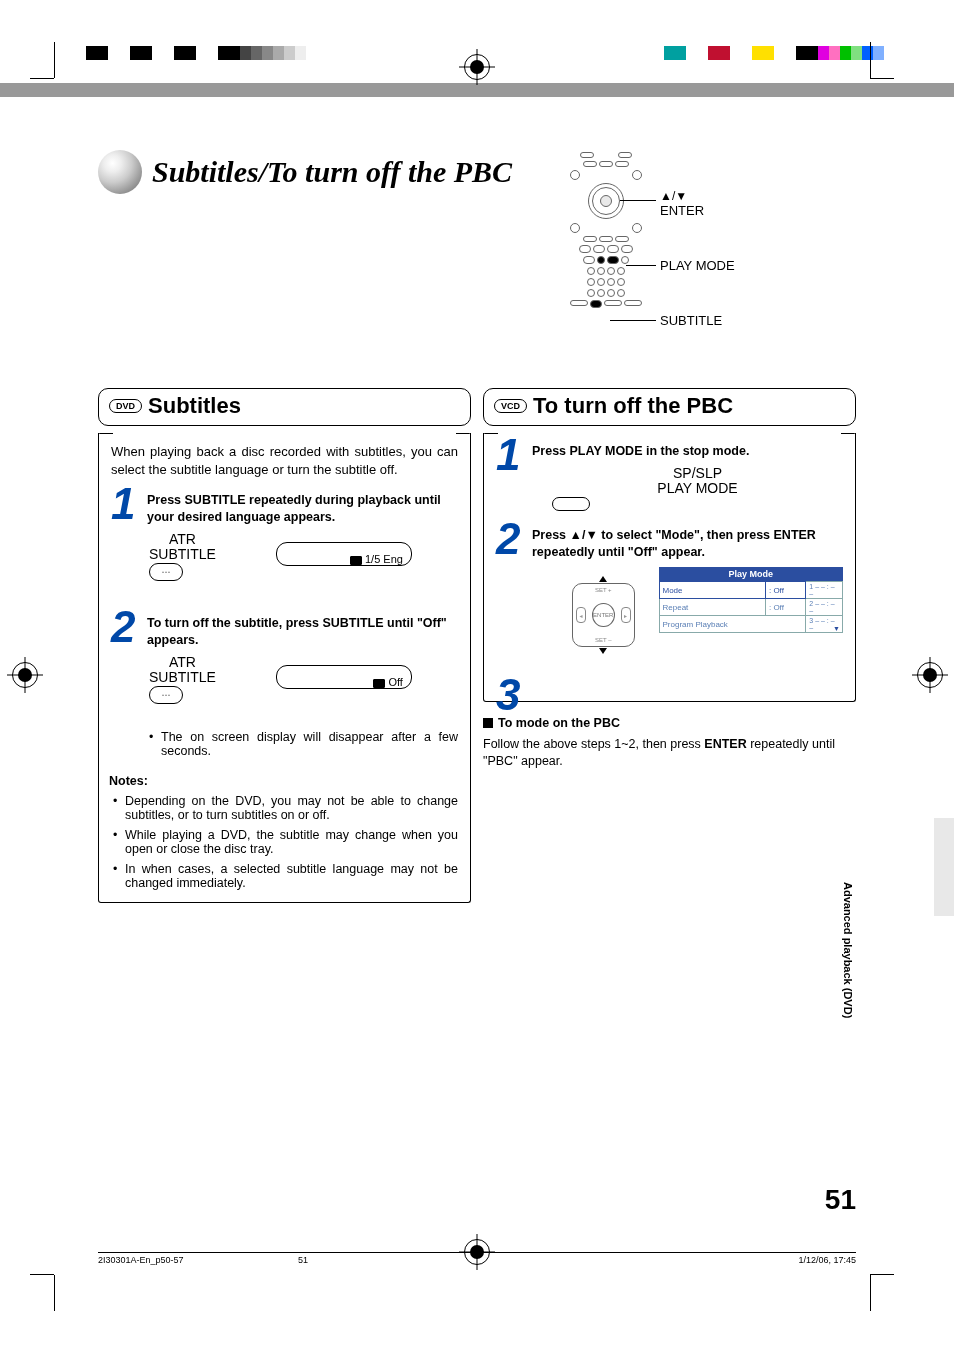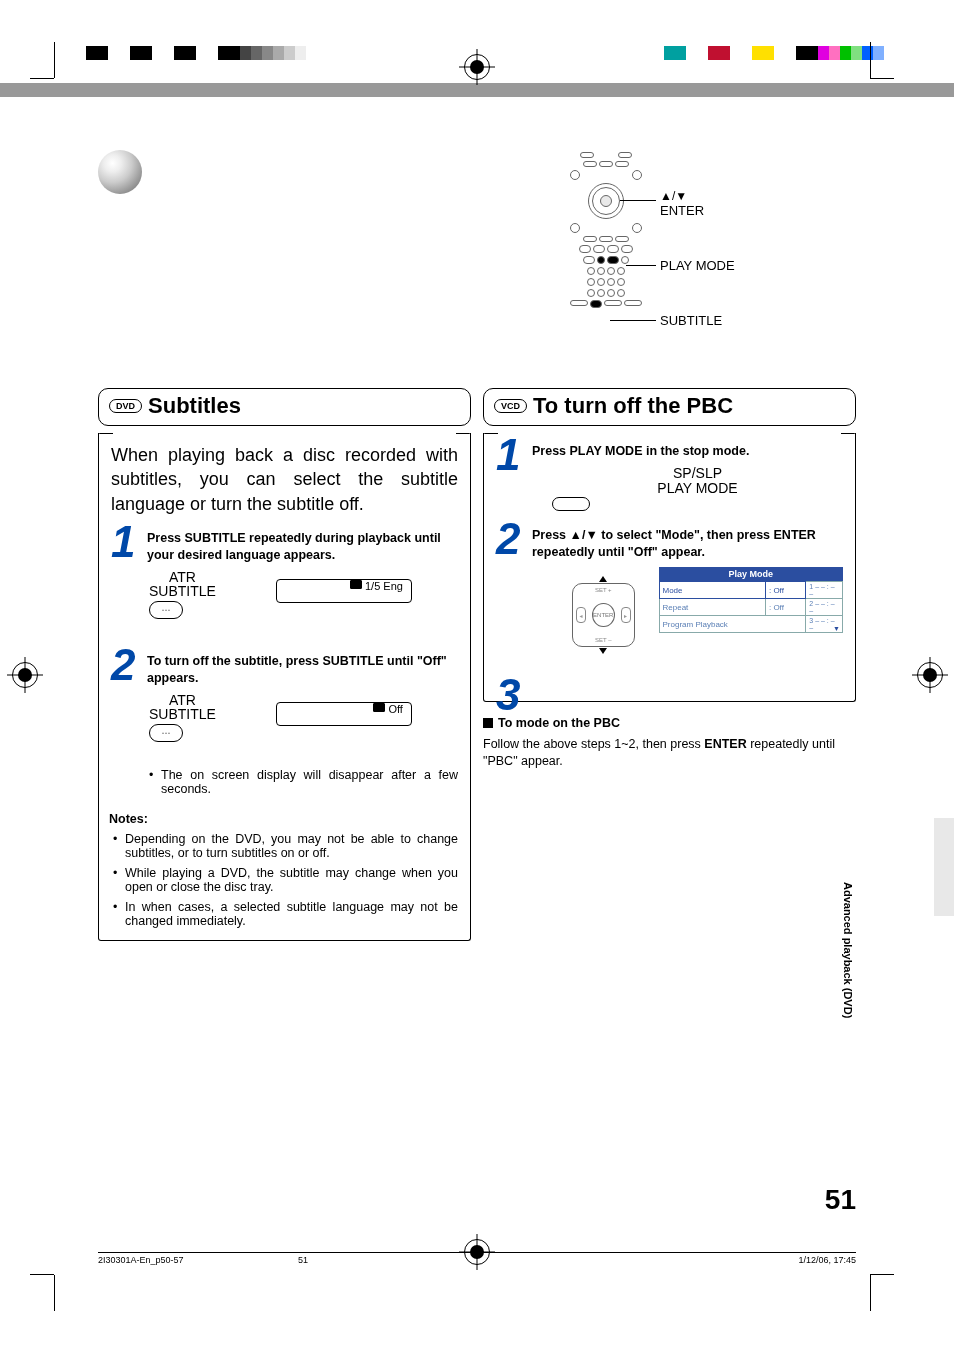--- a/index.html
+++ b/index.html
@@ -65,34 +65,34 @@
   .badge { display: inline-flex; align-items: center; justify-content: center; border: 1px solid #000; border-radius: 12px; font-size: 9px; font-weight: bold; padding: 0 6px; height: 14px; }
   .section-title { font-size: 22px; font-weight: bold; }
 
   
   .section-body { border: 1px solid #000; border-top: none; border-radius: 0 0 3px 3px; margin-top: -1px; padding: 10px 12px 12px 12px; position: relative; }
   .section-body::before { content: ""; position: absolute; top: 0; left: 12px; right: 12px; height: 1px; background: #fff; }
   .open-top-l, .open-top-r { position: absolute; top: 0; width: 14px; height: 1px; background: #000; }
   .open-top-l { left: 0; border-top-left-radius: 3px; }
   .open-top-r { right: 0; border-top-right-radius: 3px; }
 
-  .intro { font-size: 18px; line-height: 1.35; margin-bottom: 14px; text-align: justify; }
+  .intro { font-size: 13px; line-height: 1.35; margin-bottom: 14px; text-align: justify; }
 
   .step { position: relative; padding-left: 36px; margin-bottom: 16px; }
   .step-num { position: absolute; left: 0; top: -10px; font-family: Arial, sans-serif; font-size: 44px; font-weight: 900; font-style: italic; color: #0048a8; line-height: 1; }
   .step-text { font-size: 12.5px; font-weight: bold; line-height: 1.35; }
 
   .btn-illus { margin-top: 6px; margin-left: 2px; }
   .btn-illus .lbl { font-size: 14px; text-align: center; line-height: 1.05; }
   .btn-illus .shape { width: 34px; height: 18px; border: 1.5px solid #000; border-radius: 10px; display: flex; align-items: center; justify-content: center; margin-top: 2px; }
   .btn-illus .shape span { font-size: 9px; }
   .btn-illus-row { display: flex; align-items: center; gap: 60px; }
   .pill-btn { width: 38px; height: 14px; border: 1.5px solid #000; border-radius: 8px; margin-top: 2px; }
 
-  .osd { border: 1.5px solid #000; border-radius: 4px; width: 136px; height: 24px; display: flex; align-items: flex-start; justify-content: flex-end; padding: 0 8px; font-size: 11px; background: #fff; }
+  .osd { border: 1.5px solid #000; border-radius: 11px; width: 136px; height: 24px; display: flex; align-items: flex-end; justify-content: flex-end; padding: 0 8px; font-size: 11px; background: #fff; }
   .osd .icon { width: 12px; height: 9px; border: 1px solid #000; border-radius: 1px; margin-right: 3px; position: relative; background: #000;}
 
   .note-bullet { font-size: 12.5px; padding-left: 14px; position: relative; margin-top: 6px; text-align: justify; }
   .note-bullet::before { content: "•"; position: absolute; left: 2px; }
   .notes-hdr { font-size: 12.5px; font-weight: bold; margin-top: 10px; }
 
   
   .dpad-illus { width: 80px; height: 80px; position: relative; margin: 8px 0 0 16px; }
   .dpad-illus .tri { position: absolute; width: 0; height: 0; border-left: 4px solid transparent; border-right: 4px solid transparent; }
   .dpad-illus .up { border-bottom: 6px solid #000; top: 1px; left: 50%; transform: translateX(-50%); }
@@ -187,20 +187,21 @@
 <div class="cropline-v" style="left:870px; bottom:40px; height:36px;"></div>
 <div class="cropline-h" style="left:870px; bottom:76px; width:24px;"></div>
 
 <div class="side-tab-accent"></div>
 
 <div class="page">
   <div class="content-area">
 
   <div class="heading-row">
     <div class="sphere"></div>
+    <div class="page-title">Subtitles/To turn off the PBC</div>
   </div>
 
   <div class="remote-wrap">
     <div class="remote">
       <div class="row">
             <div class="rbtn pill"></div>
             <div style="width:20px"></div>
             <div class="rbtn pill"></div>
           </div>
       <div class="row">

